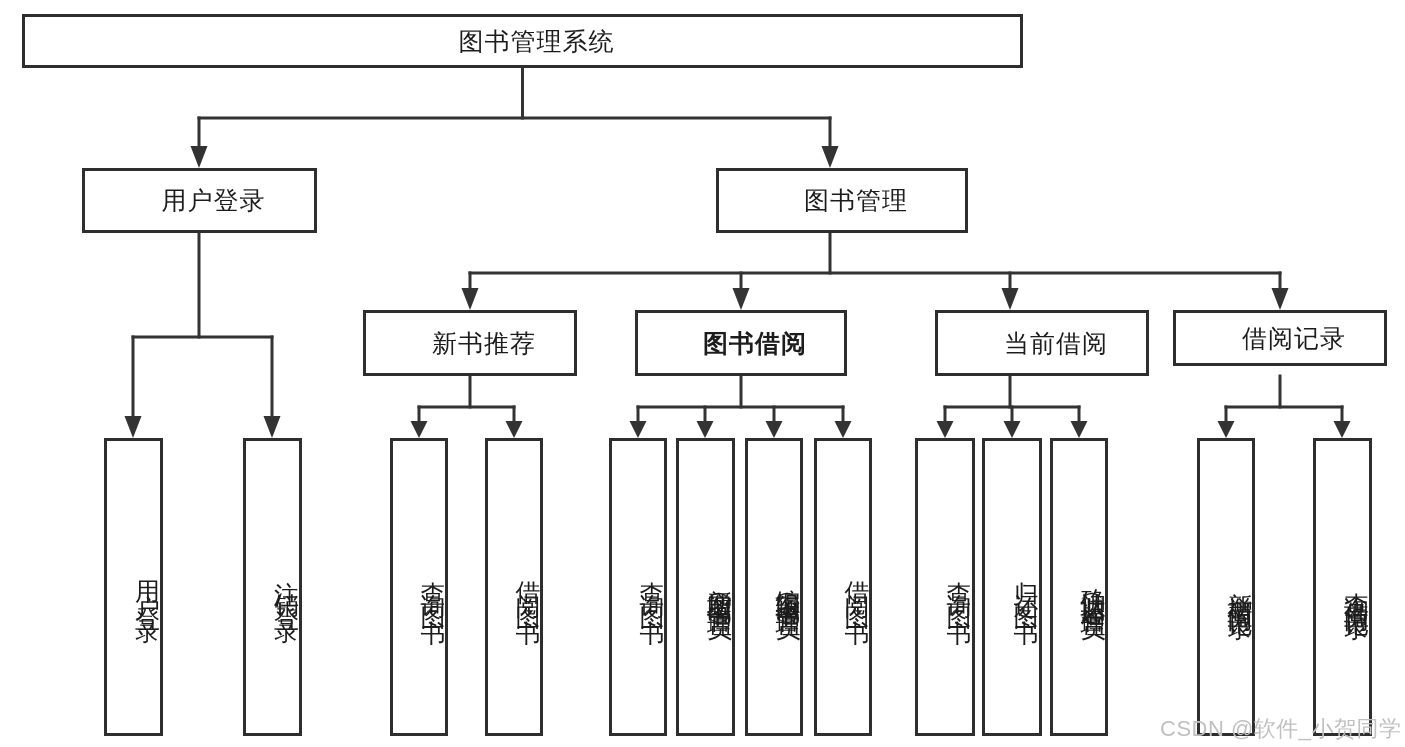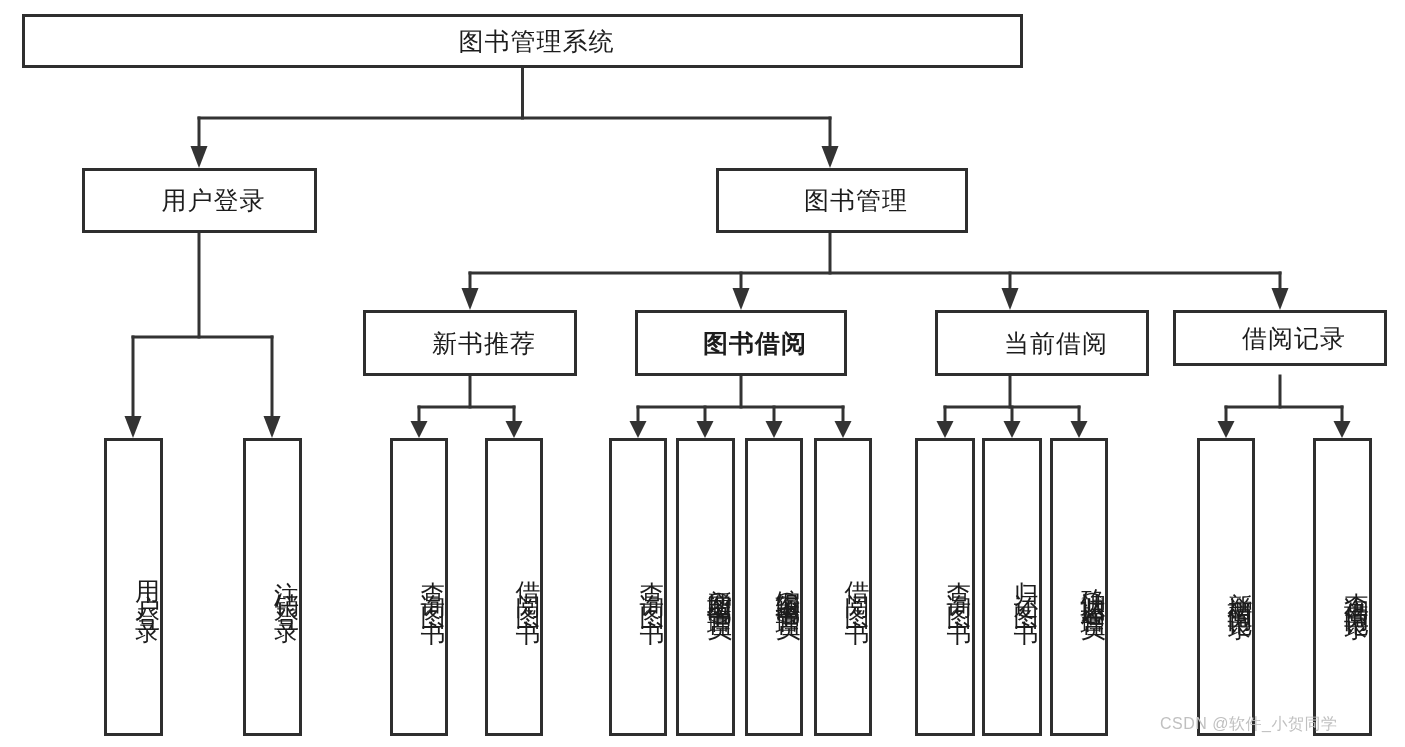--- a/index.html
+++ b/index.html
@@ -60,21 +60,21 @@
   #n-c4{left:814px;width:58px;}
   #n-d1{left:915px;width:60px;}
   #n-d2{left:982px;width:60px;}
   #n-d3{left:1050px;width:58px;}
   #n-e1{left:1197px;width:58px;}
   #n-e2{left:1313px;width:59px;}
 
   .watermark{
     position:absolute;
     left:1160px;top:714px;
-    font-size:16px;
+    font-size:22px;
     color:var(--wm);
     letter-spacing:0.5px;
     white-space:nowrap;
   }
 </style>
 </head>
 <body>
 
 <div class="canvas">
 

